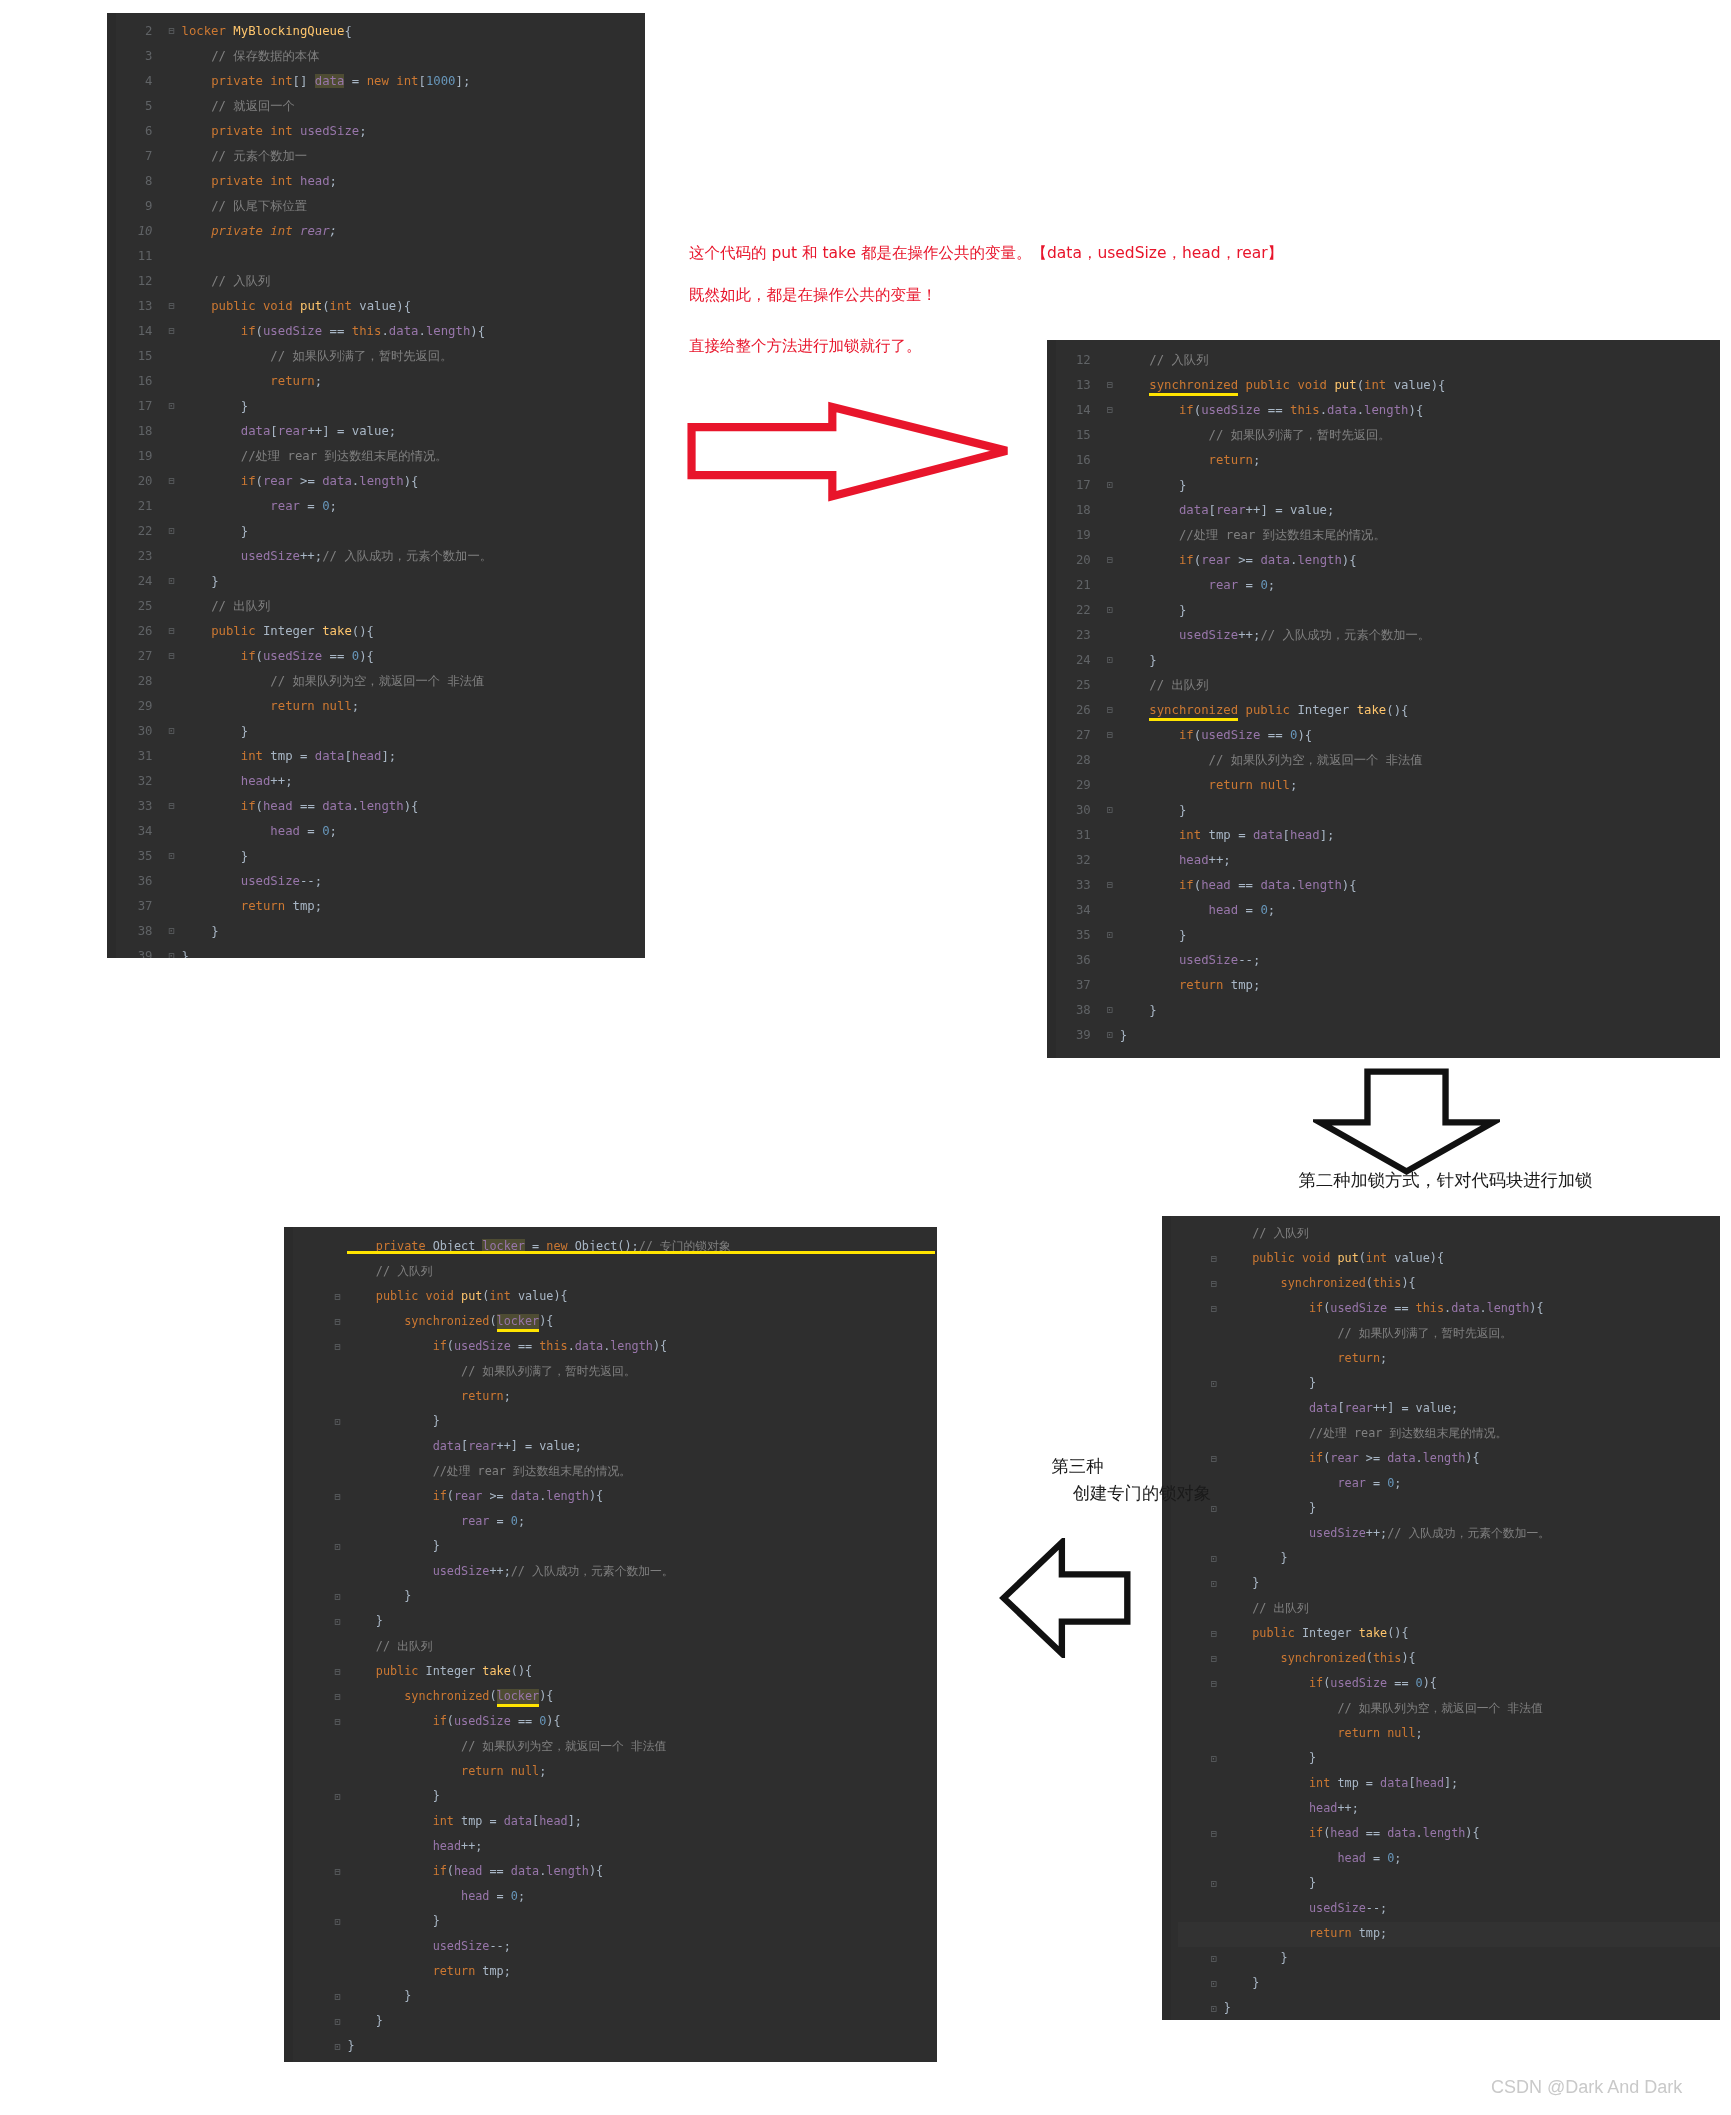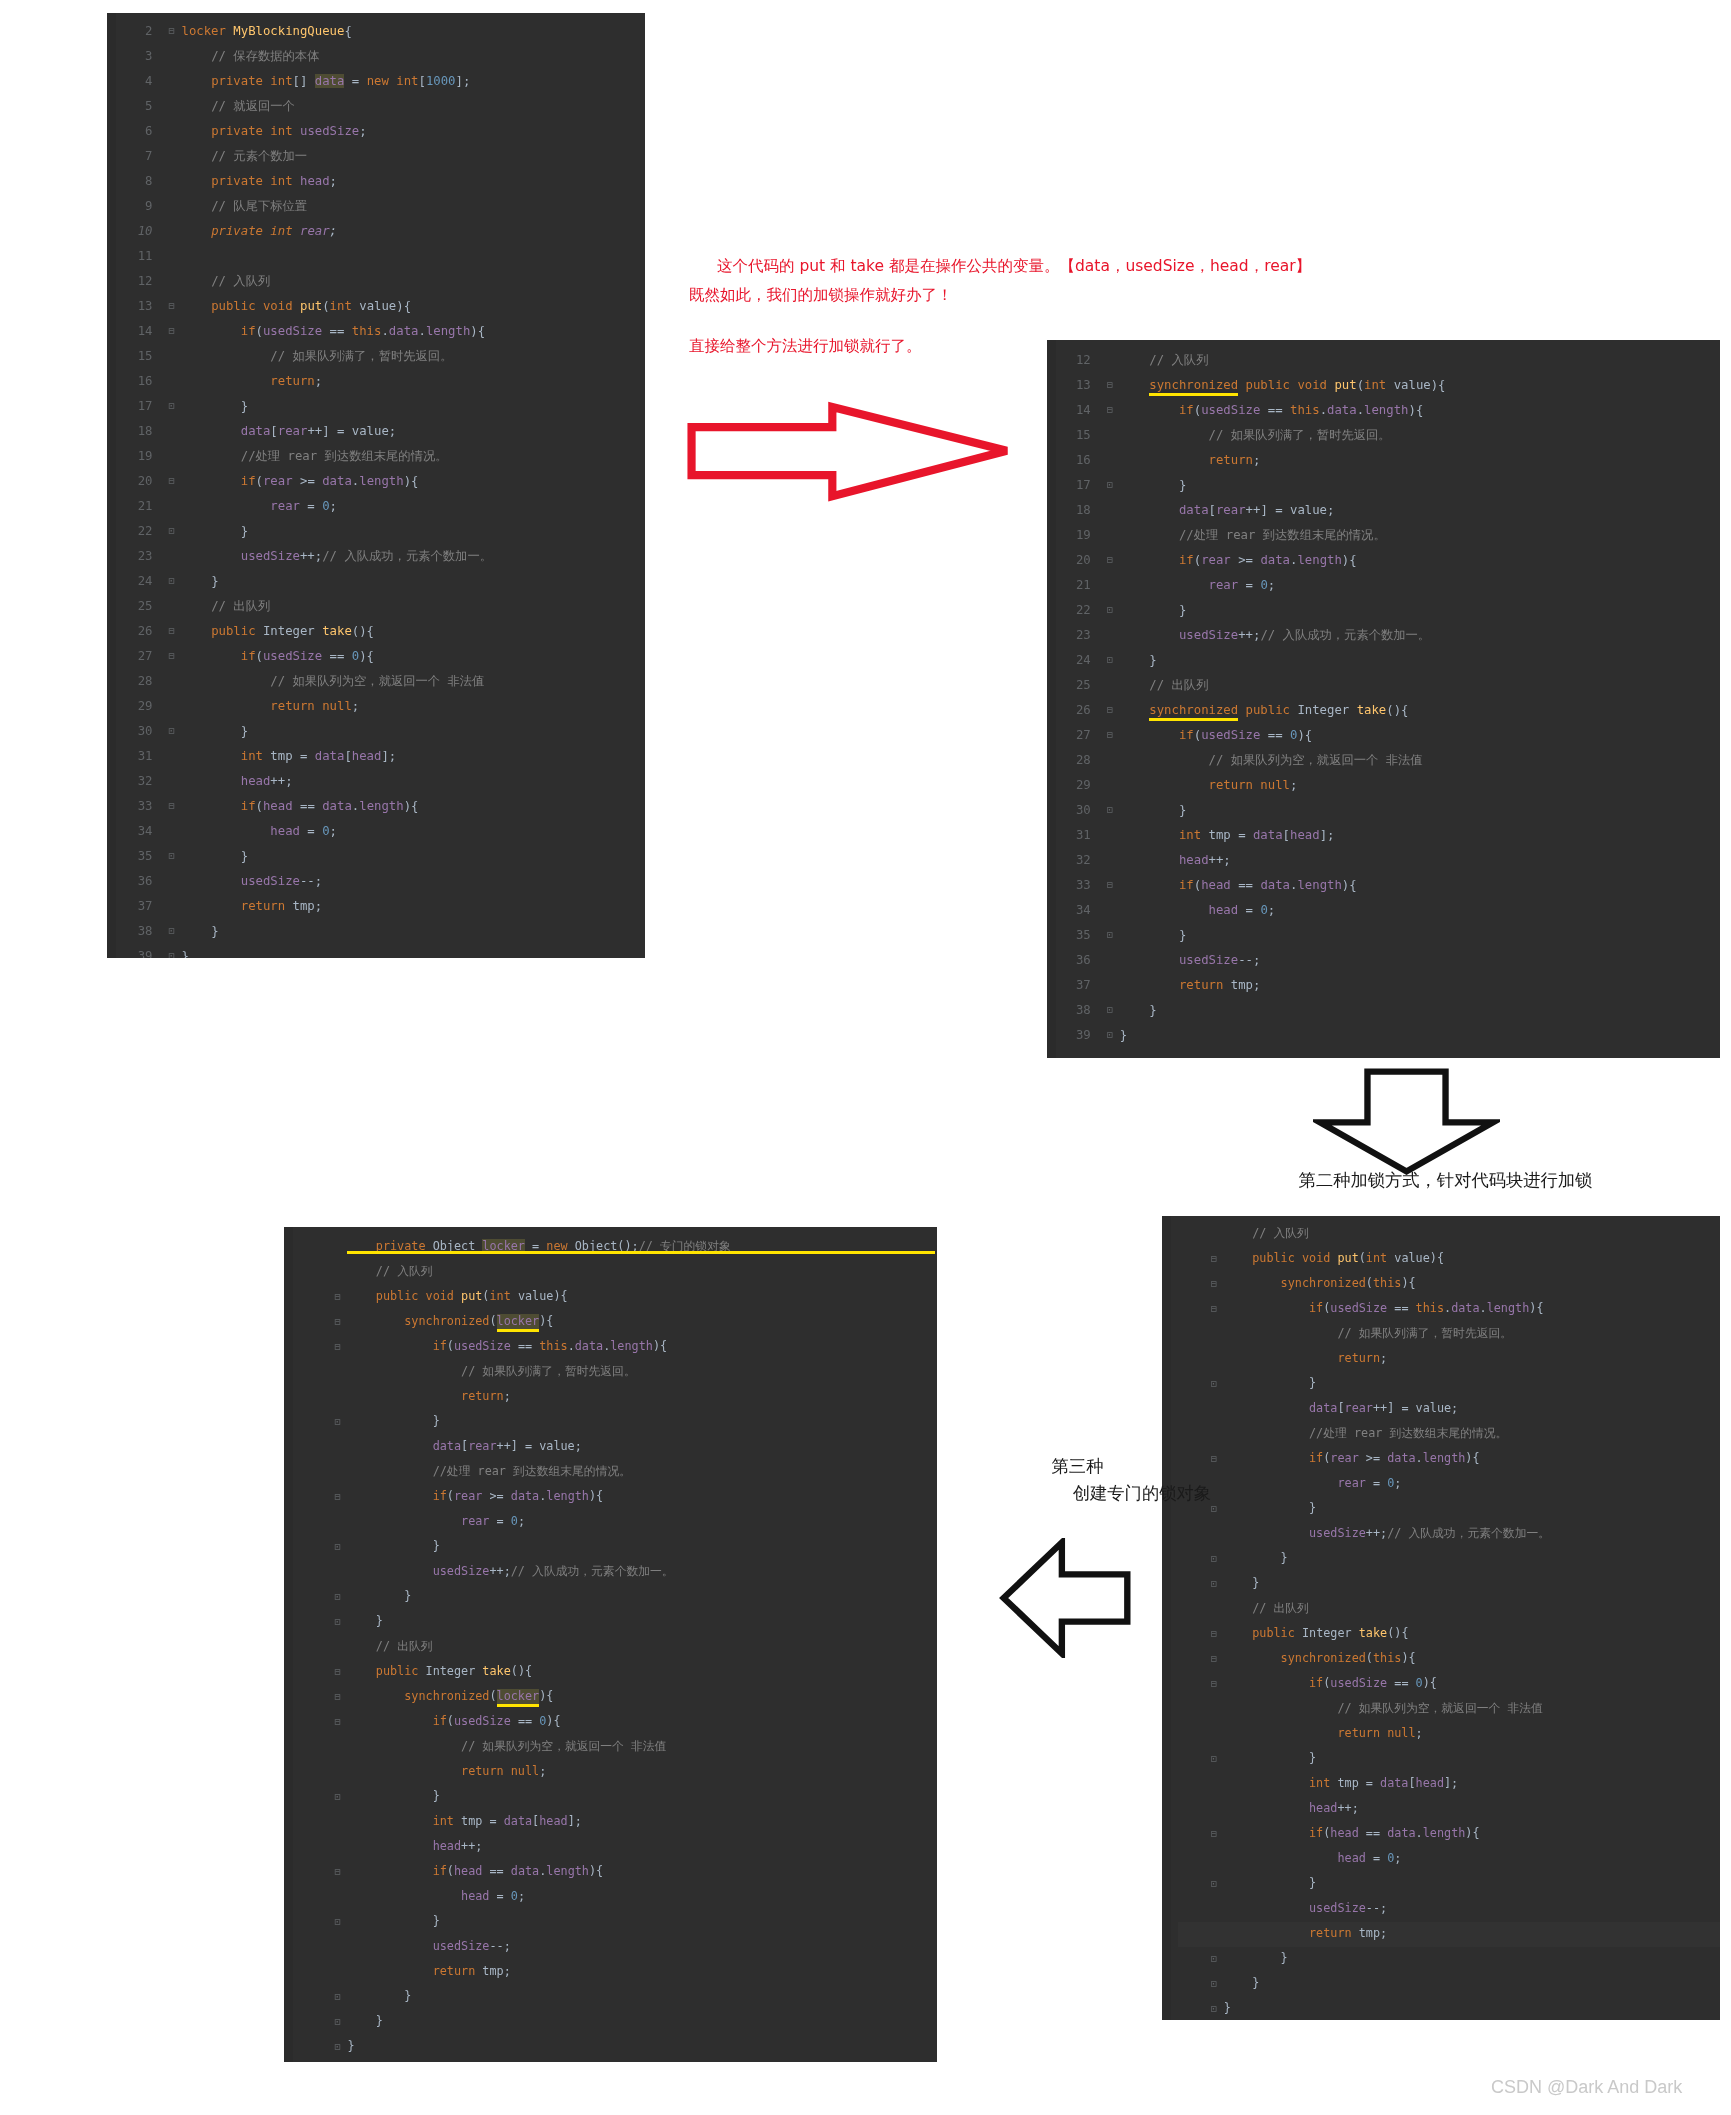--- a/index.html
+++ b/index.html
@@ -134,22 +134,22 @@
         <div class="cl" style="height: 25px;"><span class="ln" style="width: 31px;">33</span><span class="fold" style="width: 20px;">⊟</span><span class="src"><span>        </span><span class="k">if</span><span class="t">(</span><span class="fl">head</span><span class="t"> == </span><span class="fl">data</span><span class="t">.</span><span class="fl">length</span><span class="t">){</span></span></div>
         <div class="cl" style="height: 25px;"><span class="ln" style="width: 31px;">34</span><span class="fold" style="width: 20px;"></span><span class="src"><span>            </span><span class="fl">head</span><span class="t"> = </span><span class="n">0</span><span class="t">;</span></span></div>
         <div class="cl" style="height: 25px;"><span class="ln" style="width: 31px;">35</span><span class="fold" style="width: 20px;">⊡</span><span class="src"><span>        </span><span class="t">}</span></span></div>
         <div class="cl" style="height: 25px;"><span class="ln" style="width: 31px;">36</span><span class="fold" style="width: 20px;"></span><span class="src"><span>        </span><span class="fl">usedSize</span><span class="t">--;</span></span></div>
         <div class="cl" style="height: 25px;"><span class="ln" style="width: 31px;">37</span><span class="fold" style="width: 20px;"></span><span class="src"><span>        </span><span class="k">return </span><span class="t">tmp;</span></span></div>
         <div class="cl" style="height: 25px;"><span class="ln" style="width: 31px;">38</span><span class="fold" style="width: 20px;">⊡</span><span class="src"><span>    </span><span class="t">}</span></span></div>
         <div class="cl" style="height: 25px;"><span class="ln" style="width: 31px;">39</span><span class="fold" style="width: 20px;">⊡</span><span class="src"><span></span><span class="t">}</span></span></div>
       </div>
   </div>
 
-  <div class="red-note" style="left:689px; top:255px;margin-left:28px;">这个代码的 put 和 take 都是在操作公共的变量。【data，usedSize，head，rear】</div>
-  <div class="red-note" style="left:689px; top:284px;">既然如此，我们的加锁操作就好办了！</div>
+  <div class="red-note" style="left:689px; top:242px;">这个代码的 put 和 take 都是在操作公共的变量。【data，usedSize，head，rear】</div>
+  <div class="red-note" style="left:689px; top:284px;">既然如此，都是在操作公共的变量！</div>
   <div class="red-note" style="left:689px; top:335px;">直接给整个方法进行加锁就行了。</div>
 
   <svg class="arrow" style="left:687px; top:398px;" width="327" height="109" viewBox="0 0 360 120">
     <polygon points="5,32 160,32 160,10 352,58 160,108 160,85 5,85" fill="#ffffff" stroke="#e8152b" stroke-width="9" stroke-linejoin="miter"></polygon>
   </svg>
 
   <div class="code-block" id="blk-method" style="left:1047px; top:340px; width:673px; height:718px; font-size:12.3px;">
     <div class="gutter-strip"></div>
     <div class="code-lines" style="padding-top: 7.3px; padding-left: 12.7px;">
         <div class="cl" style="height: 25px;"><span class="ln" style="width: 31px;">12</span><span class="fold" style="width: 20px;"></span><span class="src"><span>    </span><span class="c">// </span><span class="cz">入队列</span></span></div>

